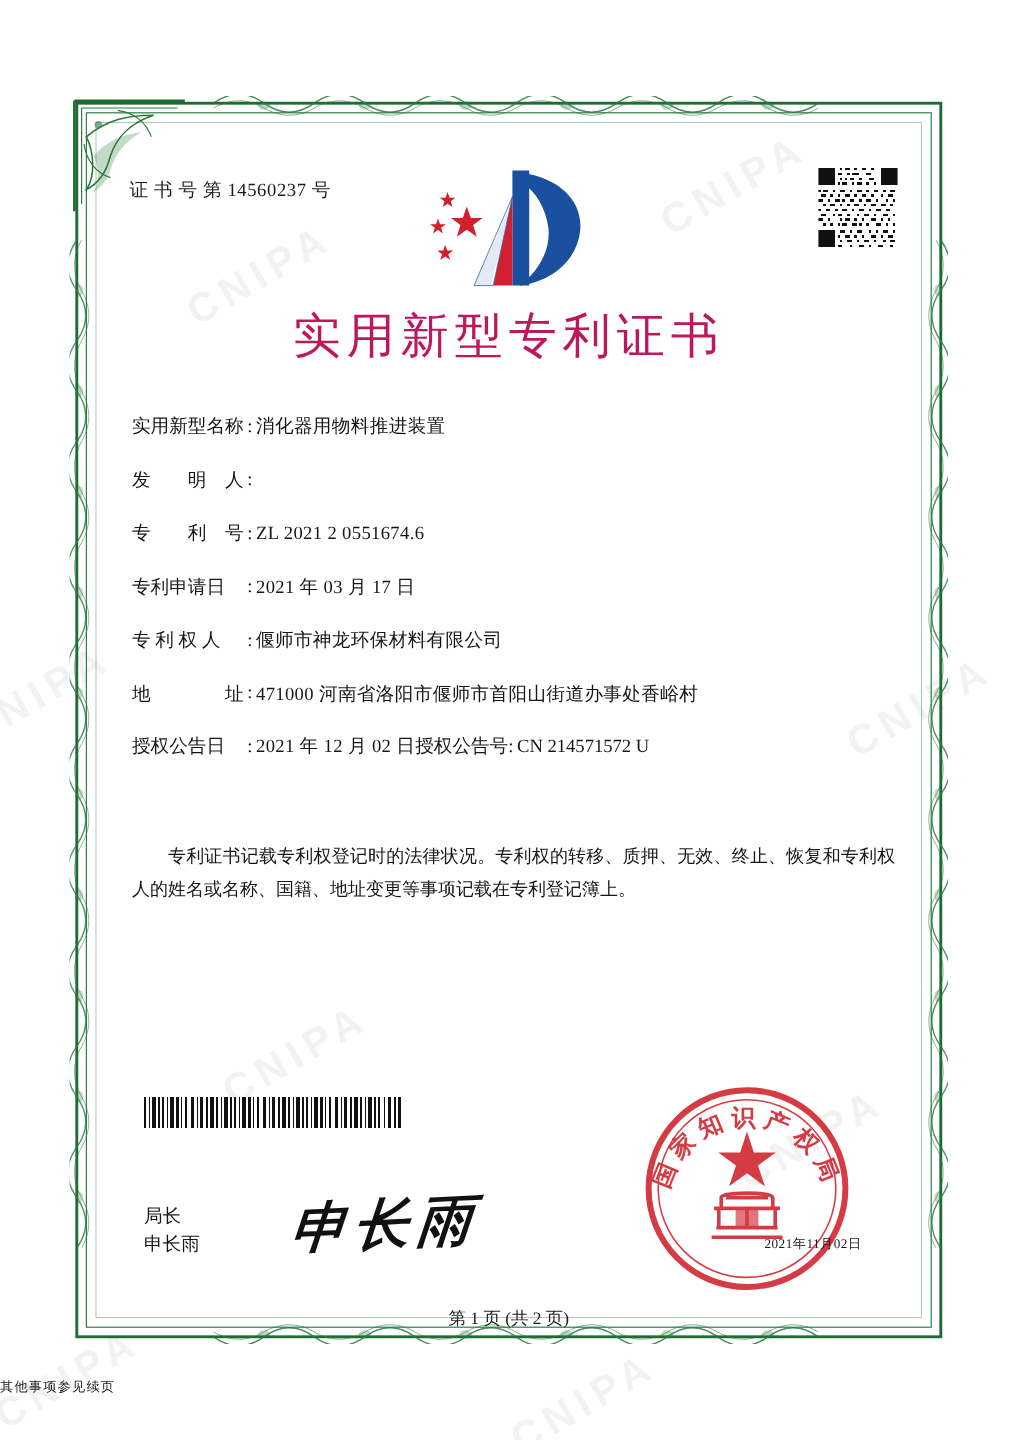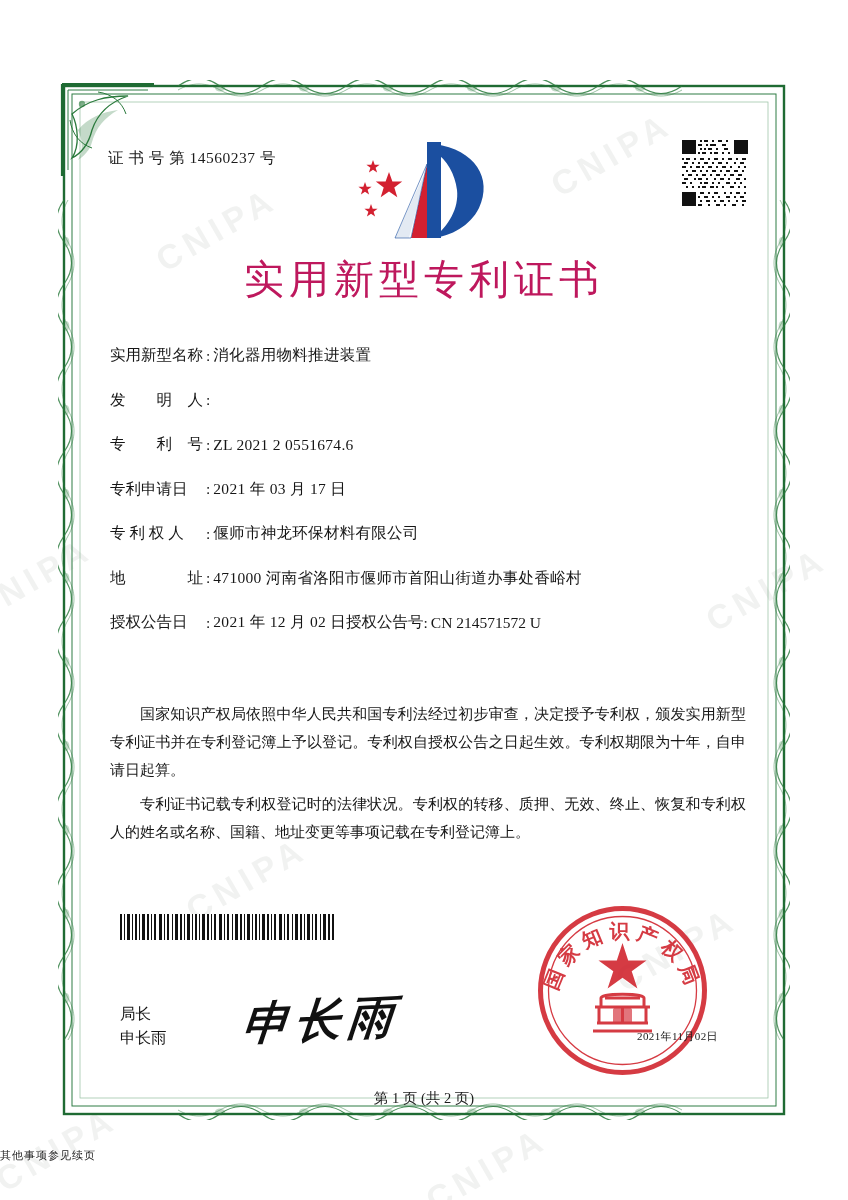--- a/index.html
+++ b/index.html
@@ -501,21 +501,20 @@
       <span class="field-label">授权公告日</span>
       <span class="field-colon">:</span>
       <span class="field-value">2021 年 12 月 02 日</span>
       <span class="field-sub-label">授权公告号</span>
       <span class="field-colon">:</span>
       <span>CN 214571572 U</span>
     </div>
   </div>
 
   <div class="paragraphs">
-    <p>国家知识产权局依照中华人民共和国专利法经过初步审查，决定授予专利权，颁发实用新型专利证书并在专利登记簿上予以登记。专利权自授权公告之日起生效。专利权期限为十年，自申请日起算。</p>
     <p>专利证书记载专利权登记时的法律状况。专利权的转移、质押、无效、终止、恢复和专利权人的姓名或名称、国籍、地址变更等事项记载在专利登记簿上。</p>
   </div>
 
   <div class="barcode">
     <svg width="215" height="26" viewBox="0 0 215 26" xmlns="http://www.w3.org/2000/svg" shape-rendering="crispEdges">
       <rect width="215" height="26" fill="#ffffff"></rect>
       <g fill="#111111">
         <rect x="0" y="0" width="2" height="26"></rect>
           <rect x="4" y="0" width="1" height="26"></rect>
         <rect x="7" y="0" width="3" height="26"></rect>

